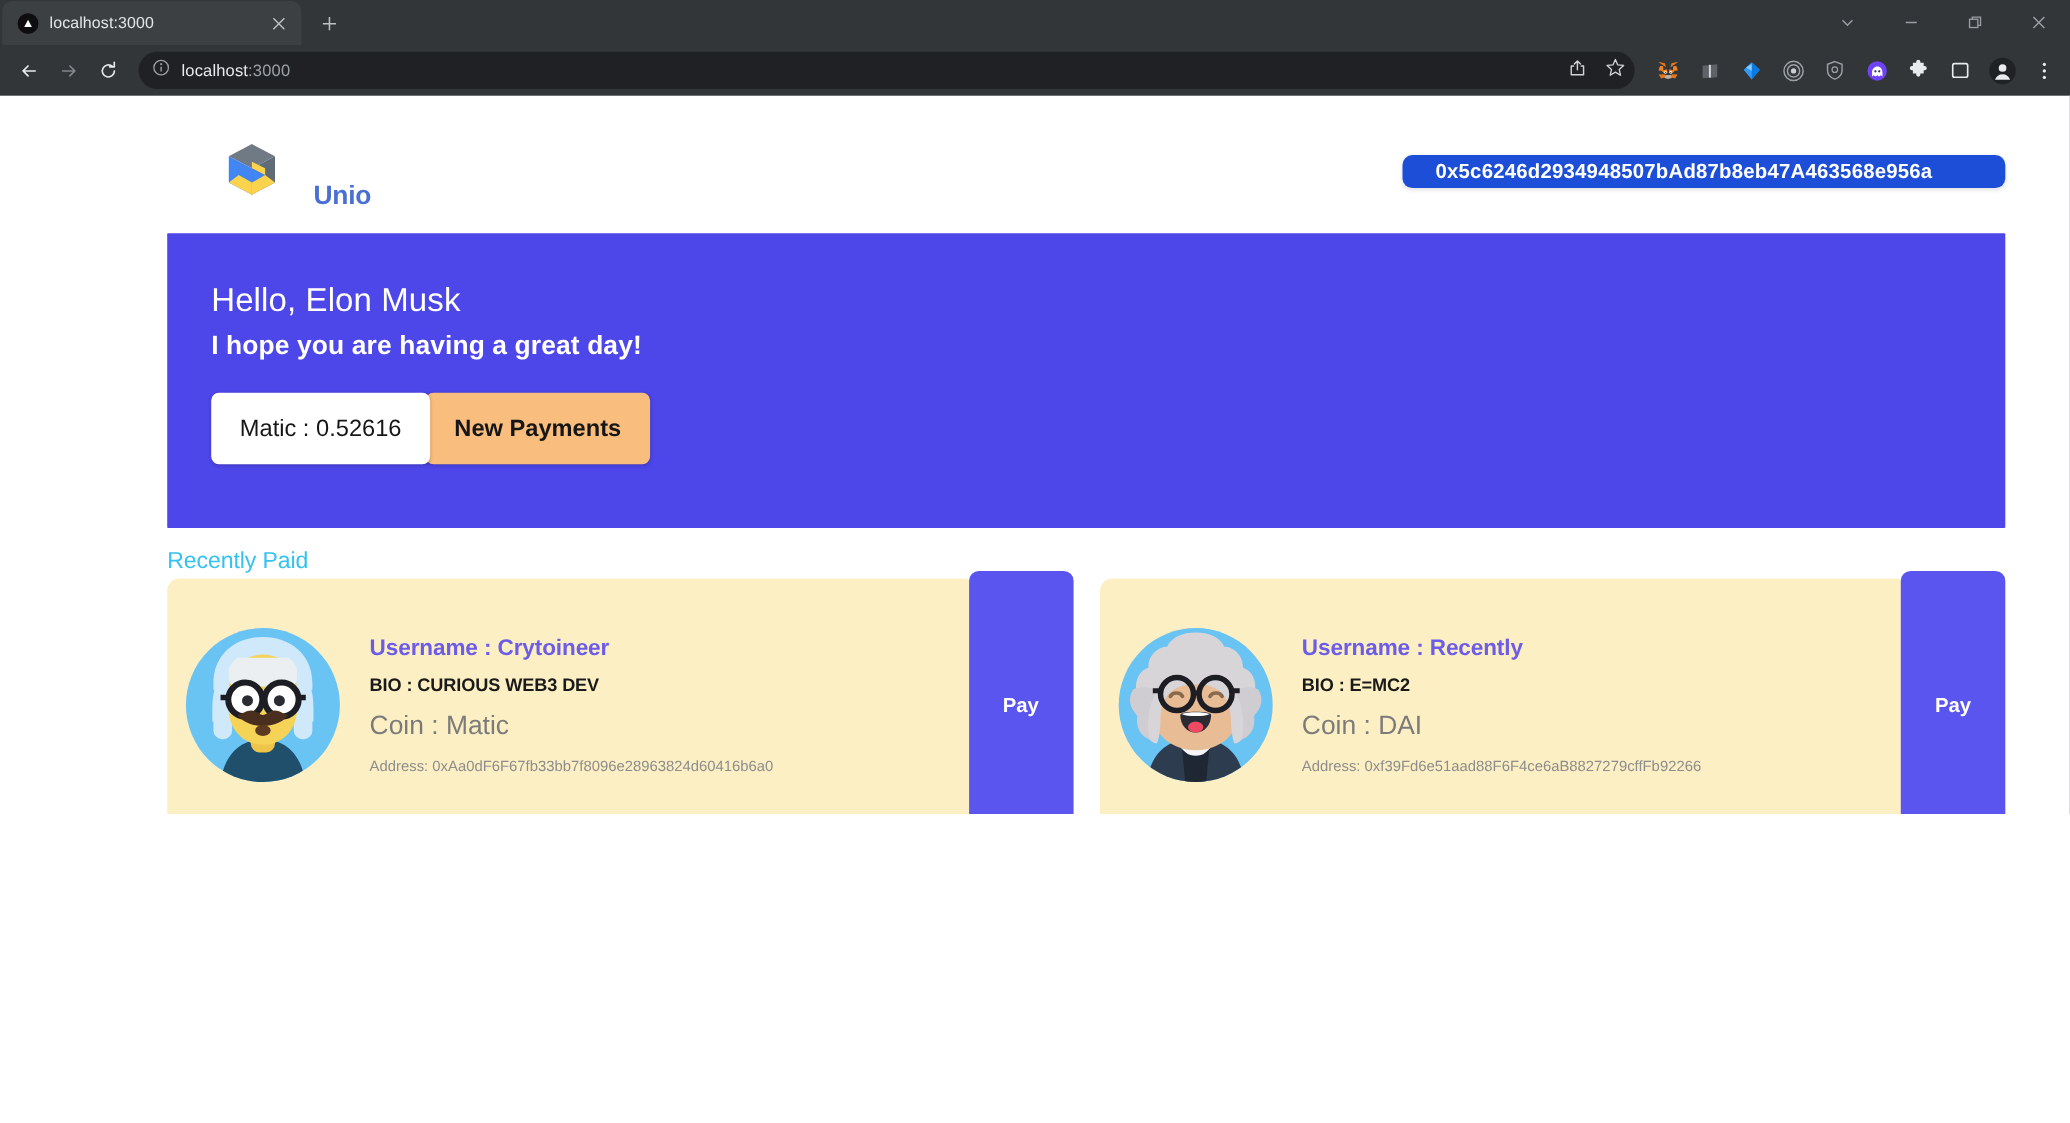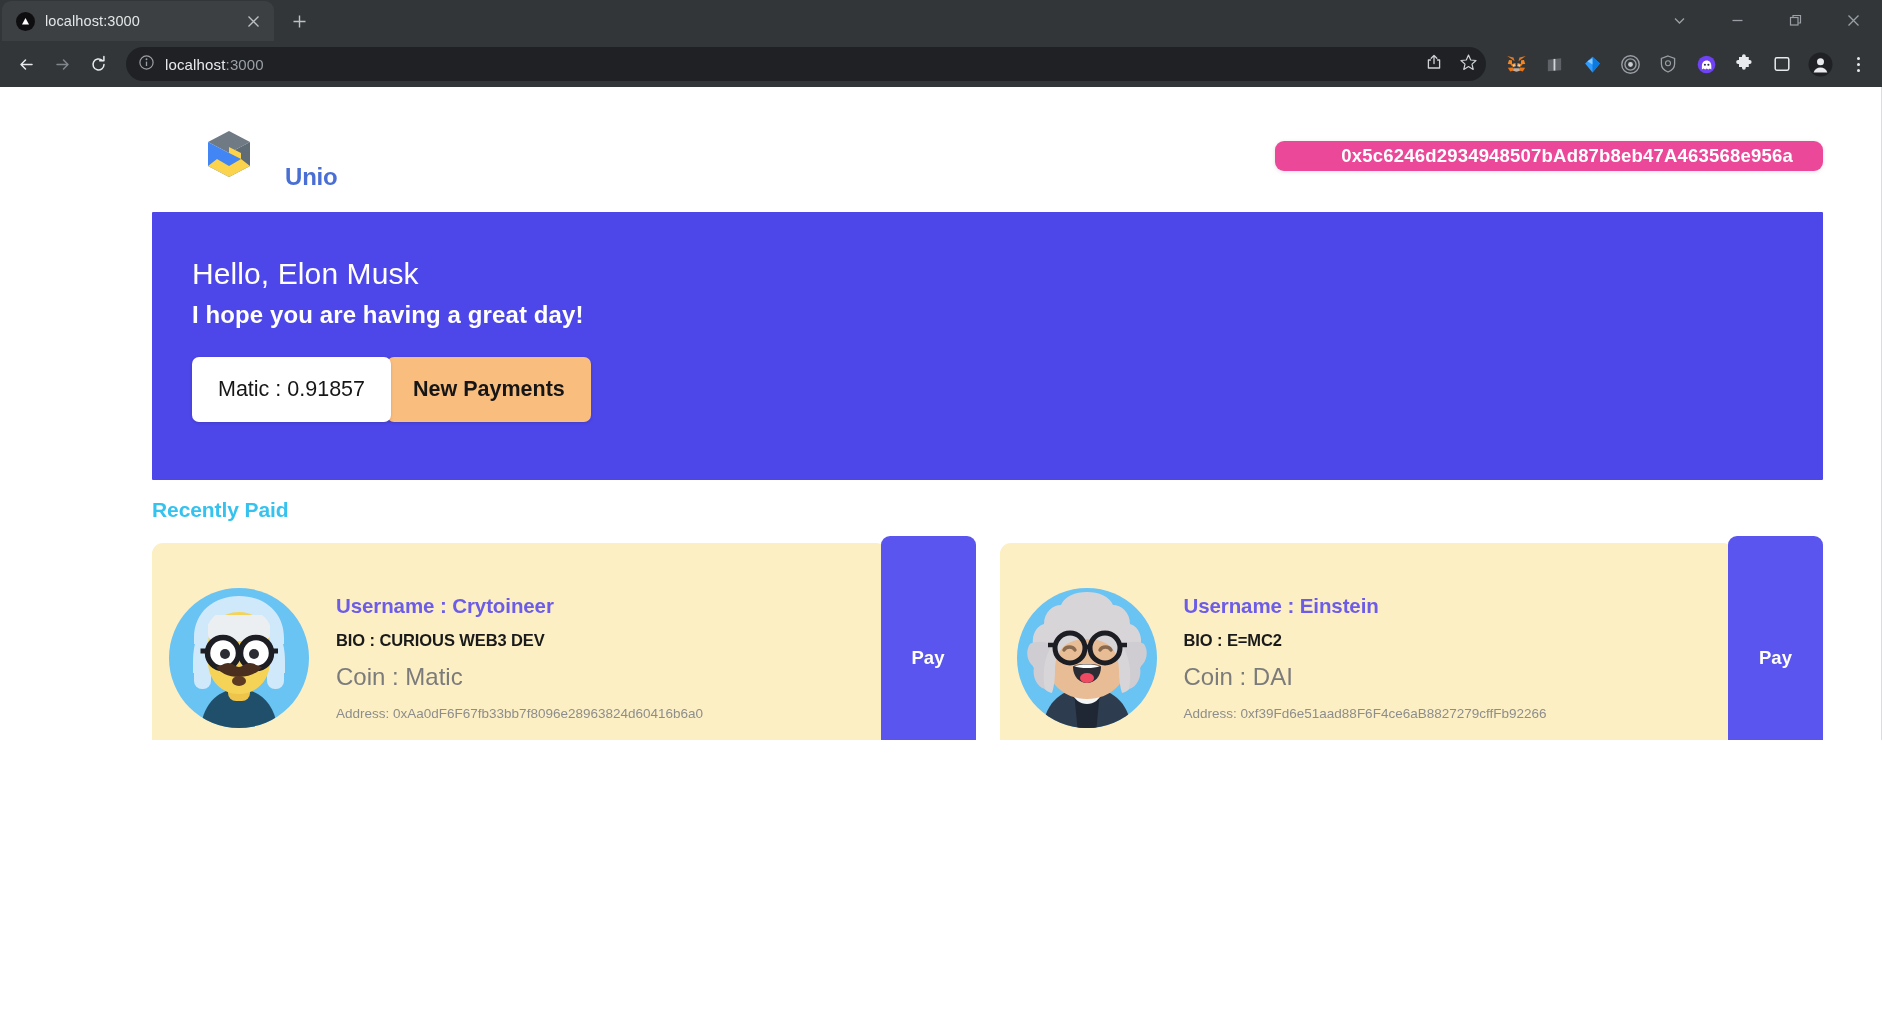--- a/index.html
+++ b/index.html
@@ -77,23 +77,23 @@
   .page { padding: 0; height: 100%; }
 
   
   .site-header {
     display: flex; align-items: center; justify-content: space-between;
     padding: 30px 58px 0 196px; height: 108px;
   }
   .brand { display: flex; align-items: flex-end; gap: 23px; }
   .brand-name { color: #4a6fd4; font-size: 24px; font-weight: 700; letter-spacing: -.2px; }
   .wallet-pill {
-    background: #ec4899; color: #ffffff; font-weight: 700; font-size: 18.5px;
+    background: #1d4ed8; color: #ffffff; font-weight: 700; font-size: 18.5px;
     border-radius: 9px; padding: 4px 30px; letter-spacing: .2px;
-    box-shadow: 0 1px 4px rgba(0,0,0,.12); min-width: 548px; text-align: right;
+    box-shadow: 0 1px 4px rgba(0,0,0,.12); min-width: 548px; text-align: left;
   }
 
   
   .hero {
     margin: 17px 58px 0 152px; background: #4d46e8; border-radius: 1px;
     height: 268px; padding: 45px 0 0 40px; color: #ffffff; position: relative;
   }
   .hero-greeting { font-size: 30px; font-weight: 400; letter-spacing: .1px; }
   .hero-sub { font-size: 24px; font-weight: 700; margin-top: 10px; letter-spacing: .1px; }
   .hero-actions { display: flex; margin-top: 28px; }
@@ -103,22 +103,22 @@
     box-shadow: 0 1px 3px rgba(0,0,0,.15); position: relative; z-index: 2;
   }
   .newpay-btn {
     background: #f9bd7e; color: #161616; font-size: 21.5px; font-weight: 700;
     border-radius: 7px; padding: 0 26px; height: 65px; display:flex; align-items:center;
     margin-left: -4px; box-shadow: 0 1px 3px rgba(0,0,0,.15);
   }
 
   
   .section-title {
-    color: #35c2ef; font-size: 21px; font-weight: 700; letter-spacing: -.1px;
-    margin: 18px 0 21px 152px;
+    color: #35c2ef; font-size: 21px; font-weight: 400; letter-spacing: -.1px;
+    margin: 18px 0 4px 152px;
   }
   .card-grid { display: flex; gap: 24px; margin: 0 58px 0 152px; }
   .pay-card { position: relative; display: flex; flex: 1 1 0; min-width: 0; height: 230px; }
   .card-body {
     flex: 1; background: #fcefc4; border-radius: 11px;
     display: flex; align-items: center; gap: 22px; padding: 0 0 0 12px;
     min-width: 0;
   }
   .avatar { width: 150px; height: 150px; flex: 0 0 150px; position: relative; }
   .avatar svg { display:block; width: 150px; height: 150px; }
@@ -324,21 +324,21 @@
         </span>
         <span class="brand-name">Unio</span>
       </div>
       <div class="wallet-pill">0x5c6246d2934948507bAd87b8eb47A463568e956a</div>
     </div>
 
     <div class="hero">
       <div class="hero-greeting">Hello, Elon Musk</div>
       <div class="hero-sub">I hope you are having a great day!</div>
       <div class="hero-actions">
-        <div class="balance-btn">Matic : 0.91857</div>
+        <div class="balance-btn">Matic : 0.52616</div>
         <div class="newpay-btn">New Payments</div>
       </div>
     </div>
 
     <div class="section-title">Recently Paid</div>
 
     <div class="card-grid">
 
       <div class="pay-card">
         <div class="card-body">
@@ -403,21 +403,21 @@
                 <path d="M108 62 h7" stroke="#1d1d24" stroke-width="4.5"></path>
                 <path d="M52 67 c2 -4 9 -4 11 0" stroke="#8a6a4f" stroke-width="3.4" fill="none" stroke-linecap="round"></path>
                 <path d="M88 67 c2 -4 9 -4 11 0" stroke="#8a6a4f" stroke-width="3.4" fill="none" stroke-linecap="round"></path>
                 <path d="M61 84 c0 -2 6 -3 14 -3 s14 1 14 3 c0 9 -6 16 -14 16 s-14 -7 -14 -16 Z" fill="#2b2b33"></path>
                 <path d="M62 83 c3 -1 8 -1.6 13 -1.6 s10 .6 13 1.6 c-3 1.4 -8 2 -13 2 s-10 -.6 -13 -2 Z" fill="#ffffff"></path>
                 <ellipse cx="75" cy="95" rx="7" ry="5" fill="#ef4a62"></ellipse>
               </g>
             </svg>
           </div>
           <div class="card-info">
-            <div class="c-username">Username : Einstein</div>
+            <div class="c-username">Username : Recently</div>
             <div class="c-bio">BIO : E=MC2</div>
             <div class="c-coin">Coin : DAI</div>
             <div class="c-addr">Address: 0xf39Fd6e51aad88F6F4ce6aB8827279cffFb92266</div>
           </div>
         </div>
         <div class="pay-btn">Pay</div>
       </div>
 
     </div>
    </div>

